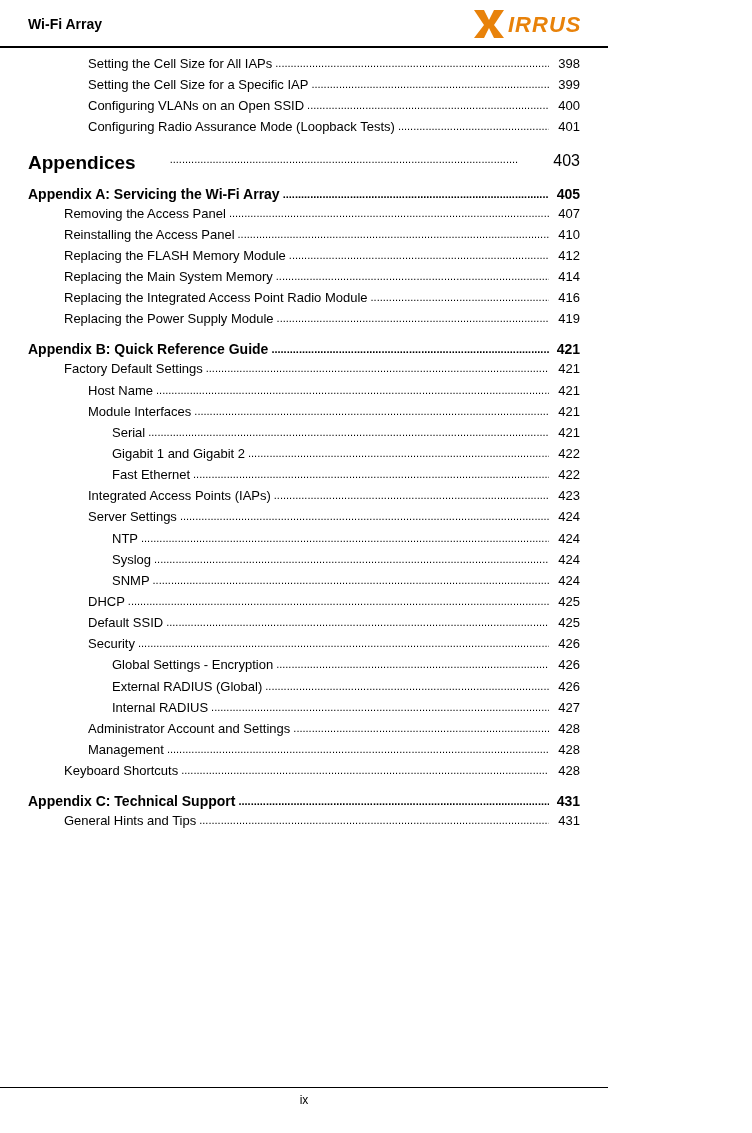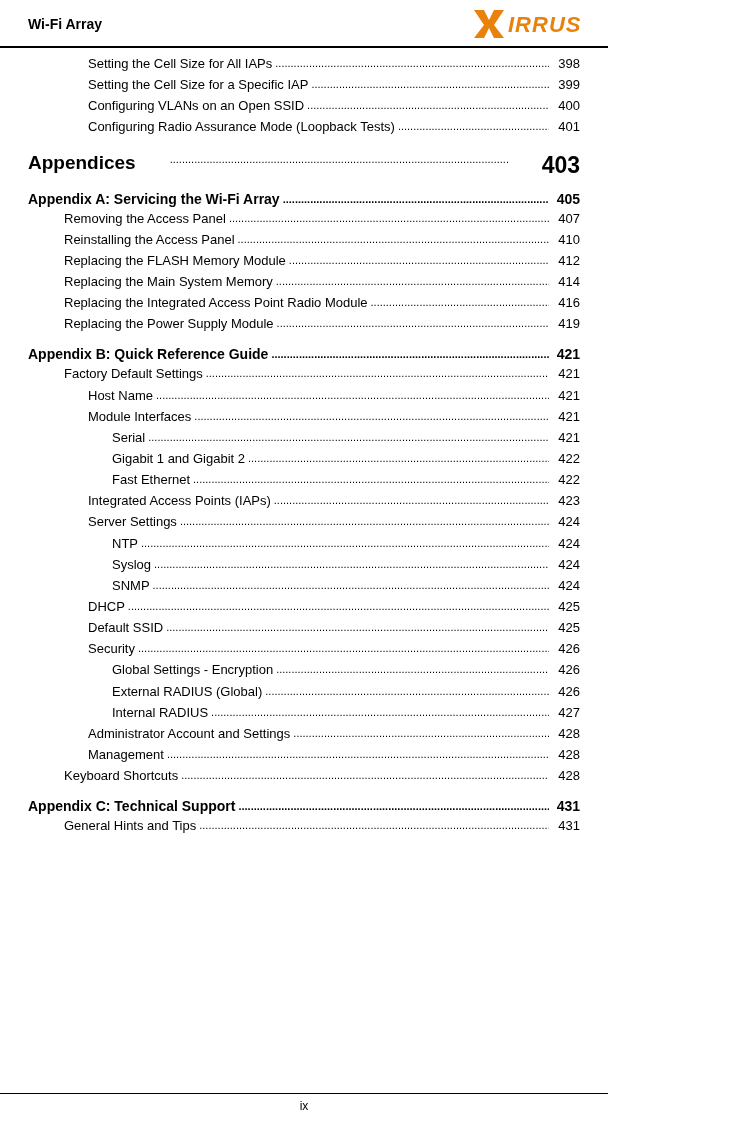--- a/index.html
+++ b/index.html
@@ -35,21 +35,21 @@
       color: #000;
     }
     .logo-area {
       display: flex;
       align-items: center;
     }
 
     
     .footer {
       position: absolute;
-      bottom: 20px;
+      bottom: 26px;
       left: 0;
       right: 0;
       display: flex;
       justify-content: center;
       border-top: 1.5px solid #000;
       padding-top: 5px;
       font-size: 12px;
     }
 
     
@@ -118,22 +118,22 @@
       align-items: flex-start;
       margin-top: 14px;
       margin-bottom: 2px;
       gap: 31px;
     }
     .appendices-heading .toc-label {
       font-size: 19px;
       font-weight: bold;
     }
     .appendices-heading .toc-page {
-      font-size: 23px;
-      font-weight: bold;
+      font-size: 16px;
+      font-weight: normal;
     }
   </style>
 </head>
 <body>
 
 <div class="page-wrapper">
 
   <div class="header">
     <span class="header-title">Wi-Fi Array</span>
     <div class="logo-area">

